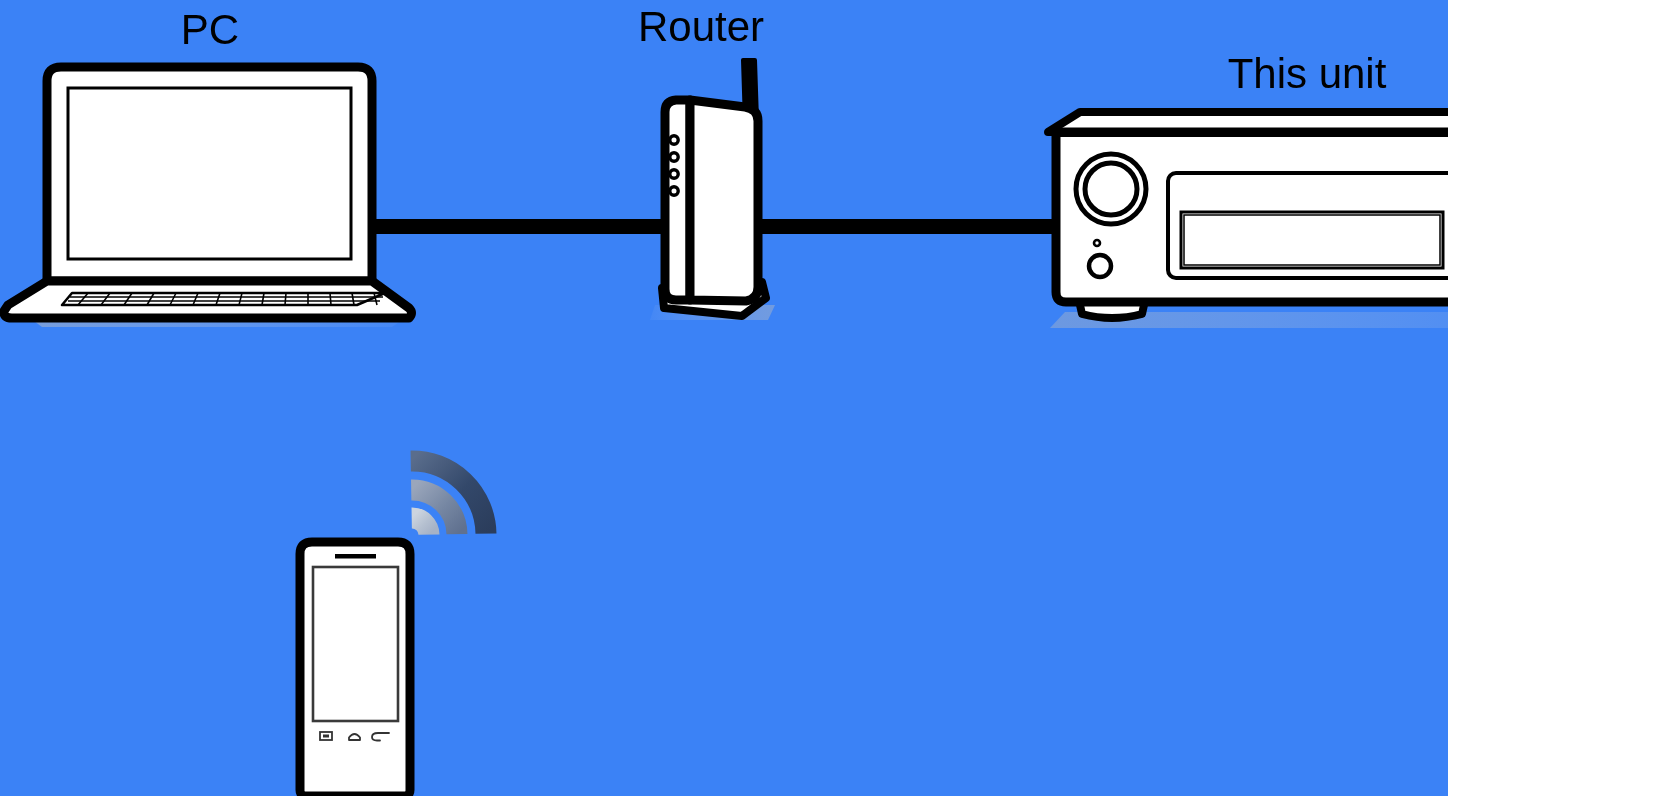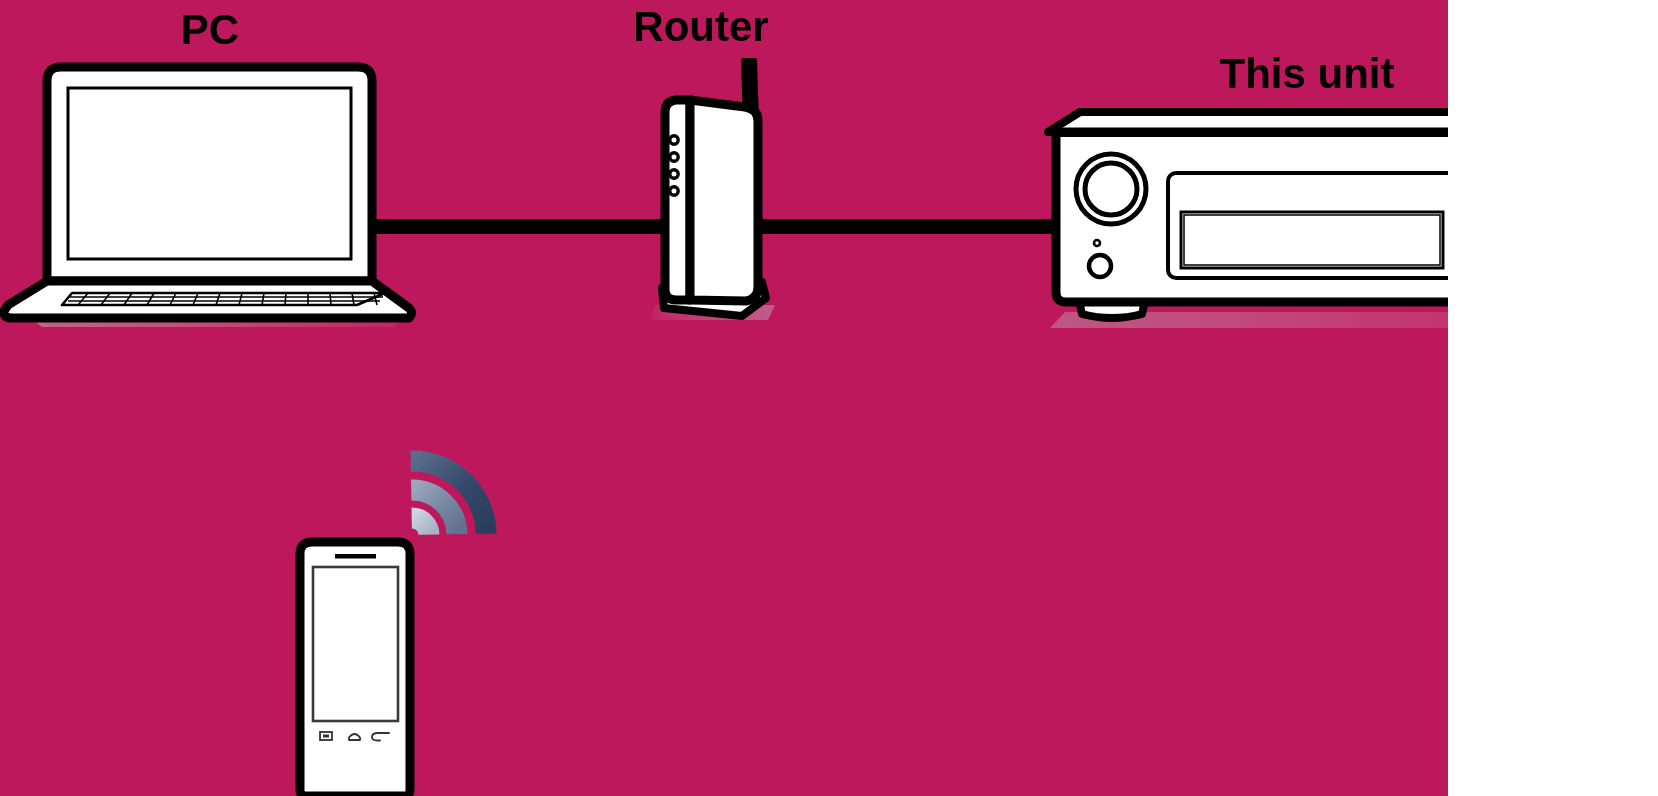--- a/index.html
+++ b/index.html
@@ -8,23 +8,22 @@
     padding: 0;
     background: #ffffff;
   }
   body {
     font-family: "Liberation Sans", sans-serif;
   }
   #diagram-root {
     position: relative;
     width: 1448px;
     height: 796px;
-    background: #be185d;
+    background: #3b82f6;
     overflow: hidden;
-    font-weight: bold;
   }
   #diagram-svg {
     display: block;
     width: 1658px;
     height: 796px;
   }
   .device-label {
     font-family: "Liberation Sans", sans-serif;
     font-size: 42px;
     fill: #000000;

